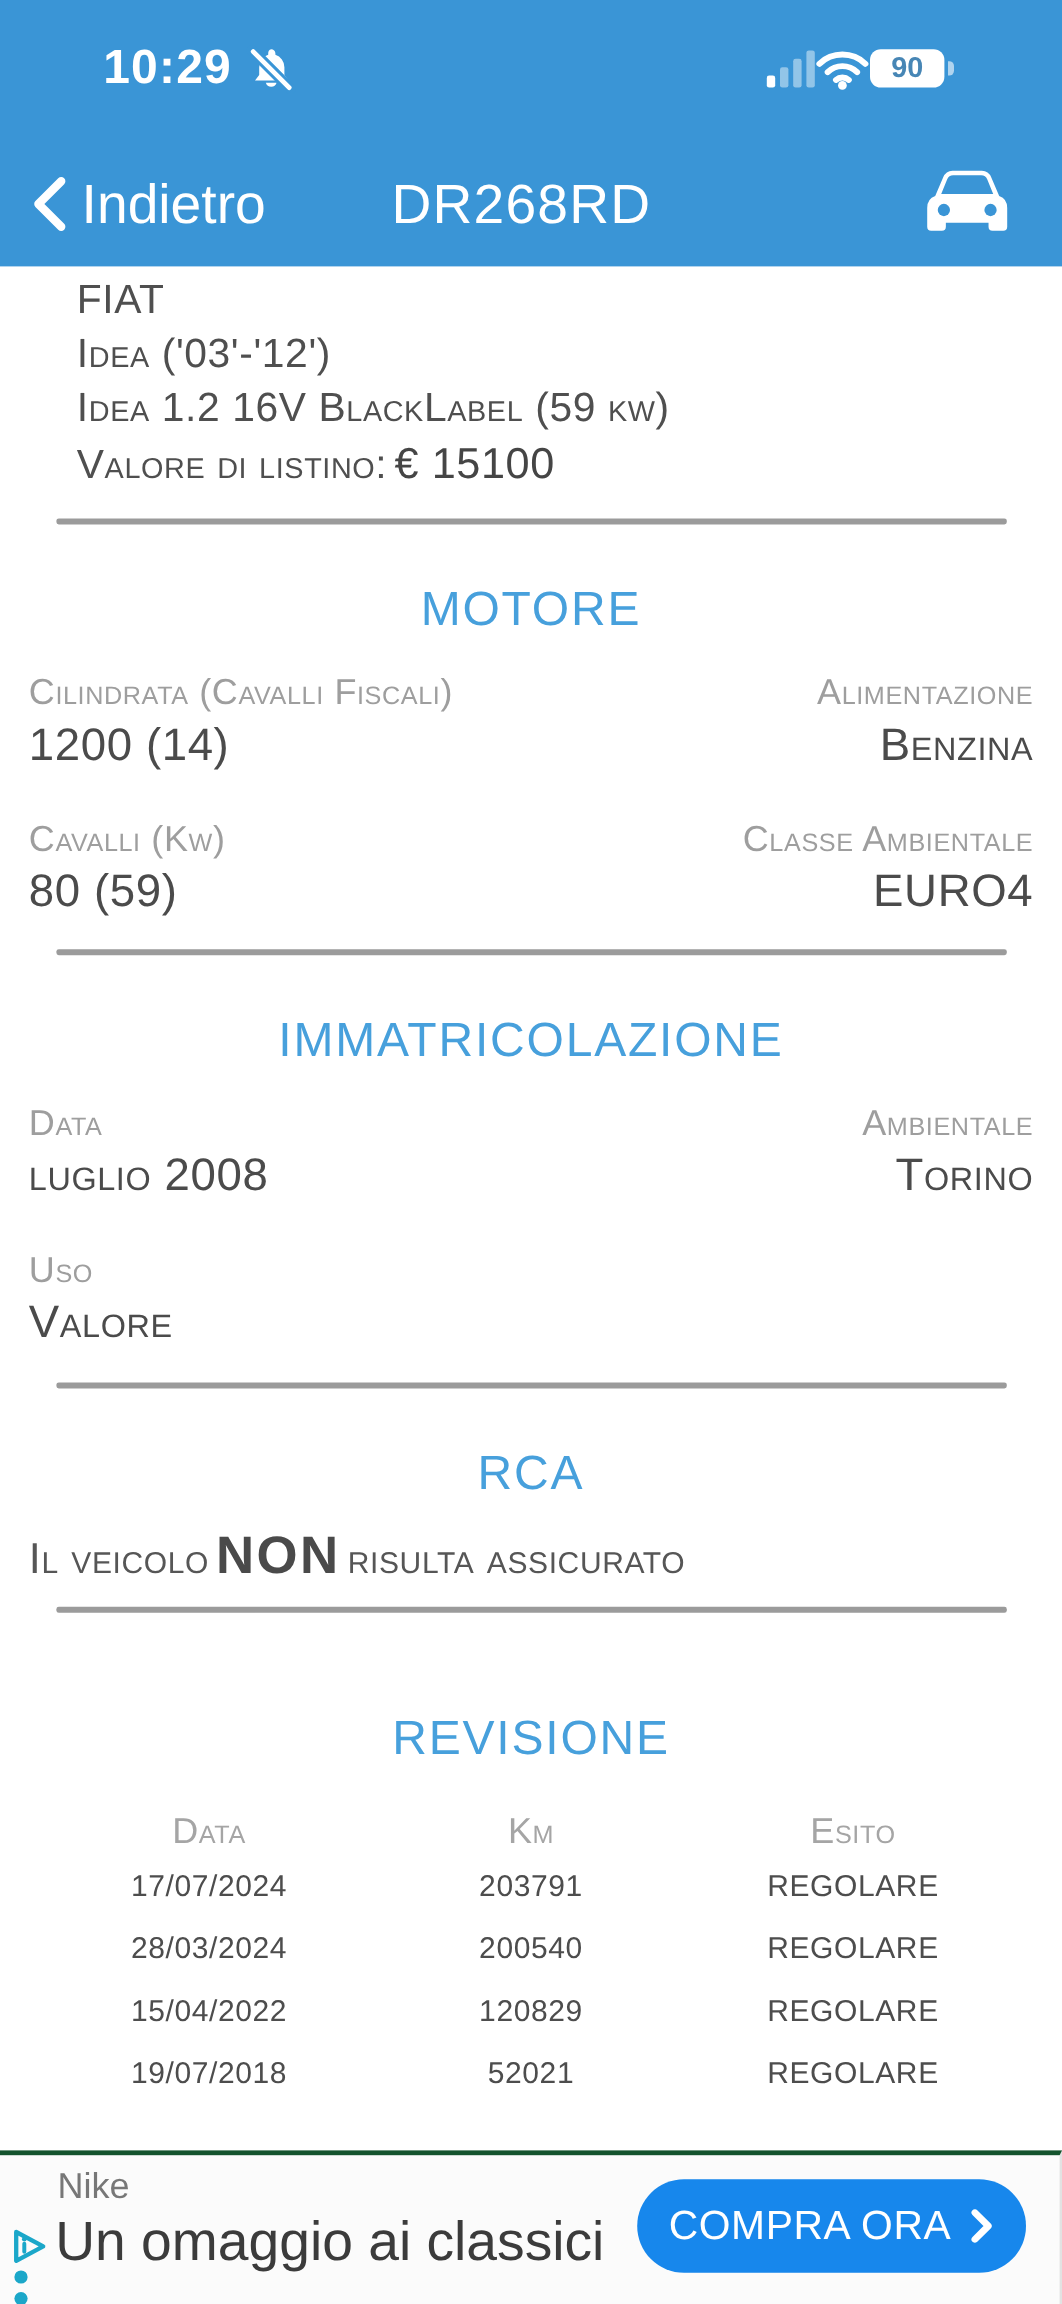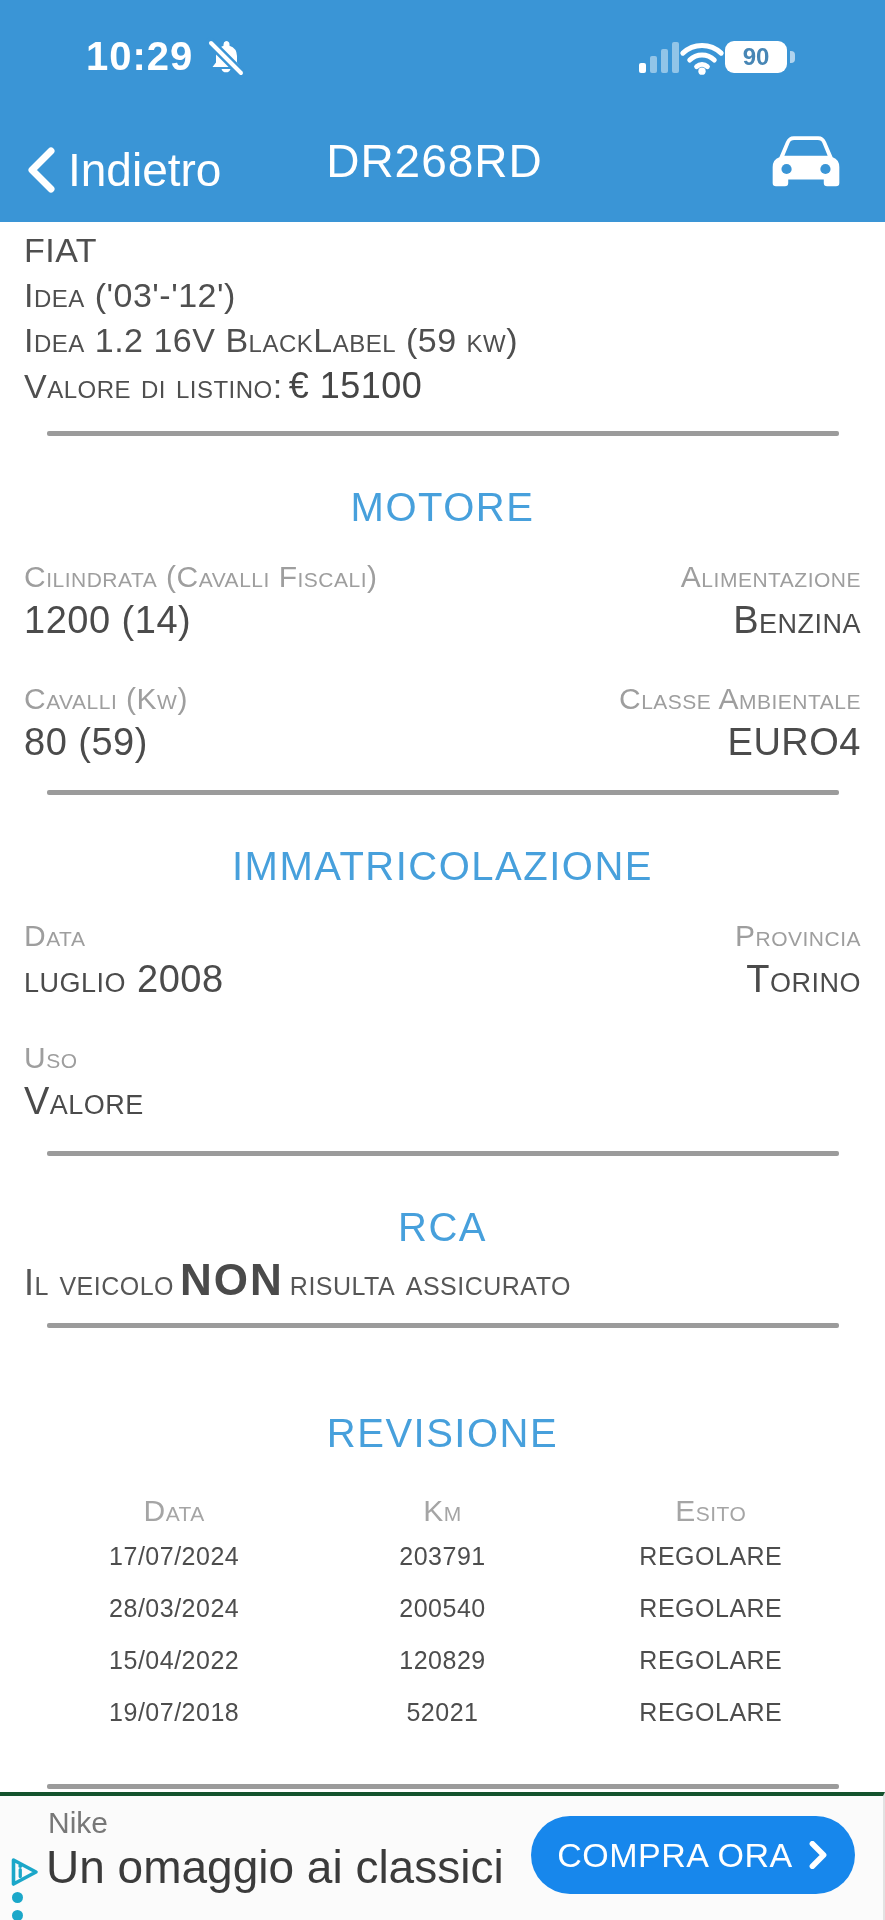--- a/index.html
+++ b/index.html
@@ -20,30 +20,30 @@
   .signal i:nth-child(2){ height:17px; }
   .signal i:nth-child(3){ height:24px; }
   .signal i:nth-child(4){ height:31px; }
   .battery { position:relative; width:62px; height:32px; background:#fff; border-radius:9px;
              display:flex; align-items:center; justify-content:center; }
   .battery span { font-size:24px; font-weight:700; color:#4786B5; }
   .battery .cap { position:absolute; right:-8px; top:10px; width:5px; height:12px;
                   background:rgba(255,255,255,.6); border-radius:0 4px 4px 0; }
 
   .nav-bar { position:absolute; left:0; right:16px; bottom:16px; height:72px;
-             display:flex; padding:0 24px; }
+             display:flex; align-items:center; padding:0 24px; }
   .back { display:flex; align-items:center; gap:10px; color:#fff; cursor:pointer; }
   .back span { font-size:46px; }
   .nav-title { position:absolute; left:50%; transform:translateX(-50%);
                color:#fff; font-size:46px; letter-spacing:1px; }
   .car-btn { margin-left:auto; display:flex; }
 
   
   main { padding:0 24px; }
-  .veh-block { margin-top:6px; }
+  .veh-block { margin-top:6px;margin-left:40px; }
   .veh-line { font-size:34px; line-height:45px; color:#4F4F4F;
               font-variant:small-caps; letter-spacing:.5px; }
   .veh-line .val { font-size:36px; color:#454545; margin-left:6px; }
 
   .divider { height:5px; background:#9B9B9B; width:792px; margin:0 auto; border-radius:2px; }
   .d1 { margin-top:22px; }
   .d2 { margin-top:24px; }
   .d3 { margin-top:26px; }
   .d4 { margin-top:12px; }
   .d5 { margin-top:46px; }
@@ -53,21 +53,21 @@
   .sec-title.rev { margin-top:80px; }
 
   .field-row { display:flex; justify-content:space-between; margin-top:26px; }
   .field-row.second { margin-top:36px; }
   .field.right { text-align:right; }
   .f-label { font-size:30px; line-height:38px; color:#9E9E9E;
              font-variant:small-caps; letter-spacing:.5px; }
   .f-value { font-size:38px; line-height:48px; color:#4B4B4B;
              font-variant:small-caps; letter-spacing:.5px; }
 
-  .rca-text { font-size:36px; line-height:56px; color:#565656;
+  .rca-text { margin-top:16px; font-size:36px; line-height:56px; color:#565656;
               font-variant:small-caps; letter-spacing:.5px; }
   .rca-text .non { font-weight:700; font-size:44px; color:#4A4A4A; letter-spacing:2px;
                    margin:0 6px; font-variant:normal; }
 
   .rev-table { margin-top:34px; padding:0 16px; }
   .rev-row { display:grid; grid-template-columns:1fr 1fr 1fr; text-align:center; }
   .rev-row.head { color:#A5A5A5; font-size:30px; line-height:38px;
                   font-variant:small-caps; letter-spacing:.5px; }
   .rev-row.data { color:#4D4D4D; font-size:25px; line-height:52px; letter-spacing:.5px; }
 
@@ -175,21 +175,21 @@
 
     <div class="divider d2"></div>
 
     <div class="sec-title">IMMATRICOLAZIONE</div>
     <div class="field-row">
       <div class="field">
         <div class="f-label">Data</div>
         <div class="f-value">luglio 2008</div>
       </div>
       <div class="field right">
-        <div class="f-label">Provincia</div>
+        <div class="f-label">Ambientale</div>
         <div class="f-value">Torino</div>
       </div>
     </div>
     <div class="field-row second">
       <div class="field">
         <div class="f-label">Uso</div>
         <div class="f-value">Valore</div>
       </div>
     </div>
 

